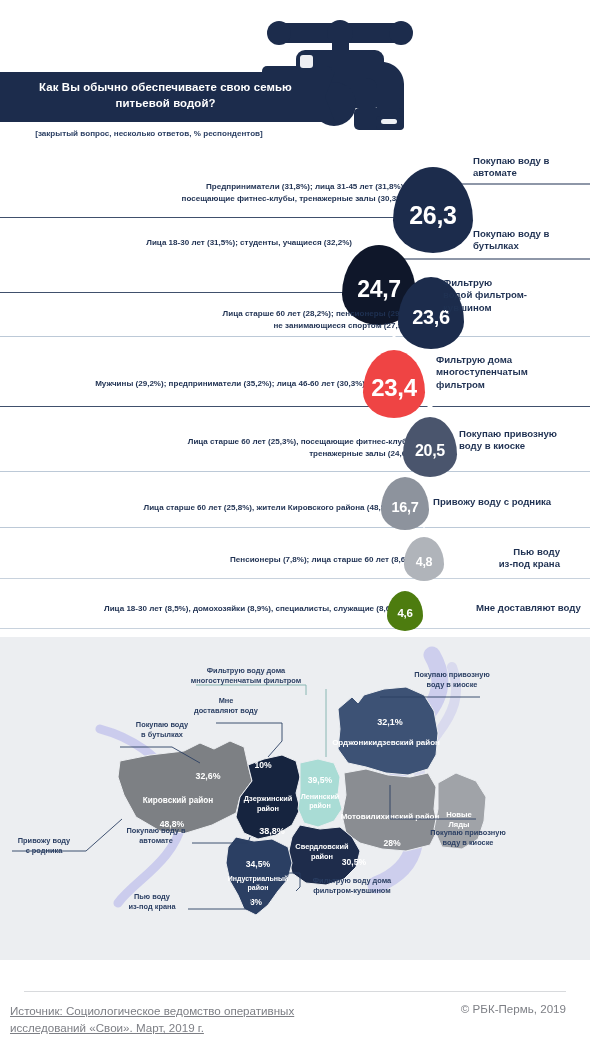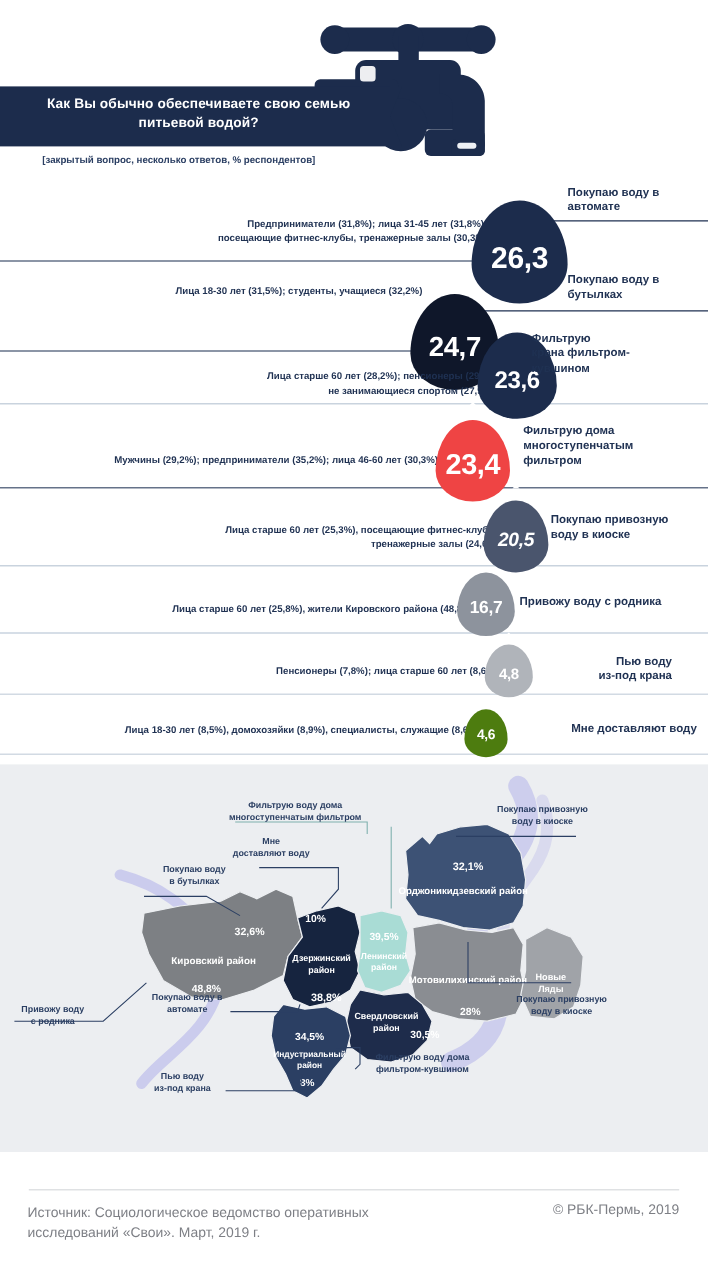--- a/index.html
+++ b/index.html
@@ -87,22 +87,22 @@
   .connector{position:absolute;}
 
   
   .mapsec{position:absolute;left:0;top:637px;width:590px;height:323px;background:#eceef1;overflow:hidden;}
   .mapsvg{position:absolute;left:0;top:0;}
 
   
   .footer{position:absolute;left:0;top:960px;width:590px;height:91px;background:#ffffff;}
   .footer-rule{position:absolute;left:24px;top:31px;width:542px;height:1px;background:#d8dadd;}
   .src{
-    position:absolute;left:23px;top:42px;width:360px;
-    font-size:11.6px;line-height:1.5;color:#7d7f85;
+    position:absolute;left:10px;top:42px;width:360px;
+    font-size:11.6px;line-height:1.5;color:#7d7f85;text-decoration:underline;
   }
   .copy{
     position:absolute;right:24px;top:42px;
     font-size:11.6px;color:#7d7f85;text-align:right;
   }
 </style>
 </head>
 <body>
 
 <div class="page">
@@ -175,21 +175,21 @@
         <div class="rule light" style="left:0;top:186px;width:590px;"></div>
         <div class="left-label" style="right:178px;top:158px;">
           <span>Лица старше 60 лет (28,2%); пенсионеры (29%);</span><br>
           <span>не занимающиеся спортом (27,9%)</span>
         </div>
         <div class="drop" style="left:398px;top:127px;width:66px;height:72px;background:#1c2c4c;font-size:20px;">
           <span class="v">23,6</span>
         </div>
         <div class="right-label" style="left:443px;top:127px;">
           <span>Фильтрую</span><br>
-          <span>крана фильтром-</span><br>
+          <span>водой фильтром-</span><br>
           <span>кувшином</span>
         </div>
       </div>
 
       <div class="row">
         <div class="rule" style="left:0;top:256px;width:590px;"></div>
         <div class="left-label" style="right:225px;top:228px;">
           <span>Мужчины (29,2%); предприниматели (35,2%); лица 46-60 лет (30,3%)</span>
         </div>
         <div class="drop" style="left:363px;top:200px;width:62px;height:68px;background:#ef4444;font-size:24px;">
@@ -201,21 +201,21 @@
           <span>фильтром</span>
         </div>
       </div>
 
       <div class="row">
         <div class="rule light" style="left:0;top:321px;width:590px;"></div>
         <div class="left-label" style="right:174px;top:286px;">
           <span>Лица старше 60 лет (25,3%), посещающие фитнес-клубы,</span><br>
           <span>тренажерные залы (24,6%)</span>
         </div>
-        <div class="drop" style="left:403px;top:267px;width:54px;height:60px;background:#4a556d;font-size:16px;font-style:italic;">
+        <div class="drop" style="left:403px;top:267px;width:54px;height:60px;background:#4a556d;font-size:16px;">
           <span class="v">20,5</span>
         </div>
         <div class="right-label" style="left:459px;top:278px;">
           <span>Покупаю привозную</span><br>
           <span>воду в киоске</span>
         </div>
       </div>
 
       <div class="row">
         <div class="rule light" style="left:0;top:377px;width:590px;"></div>

